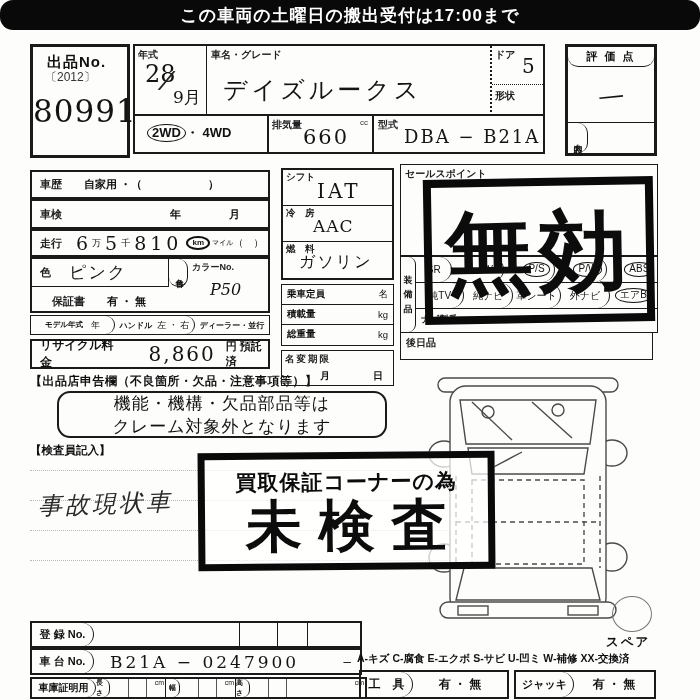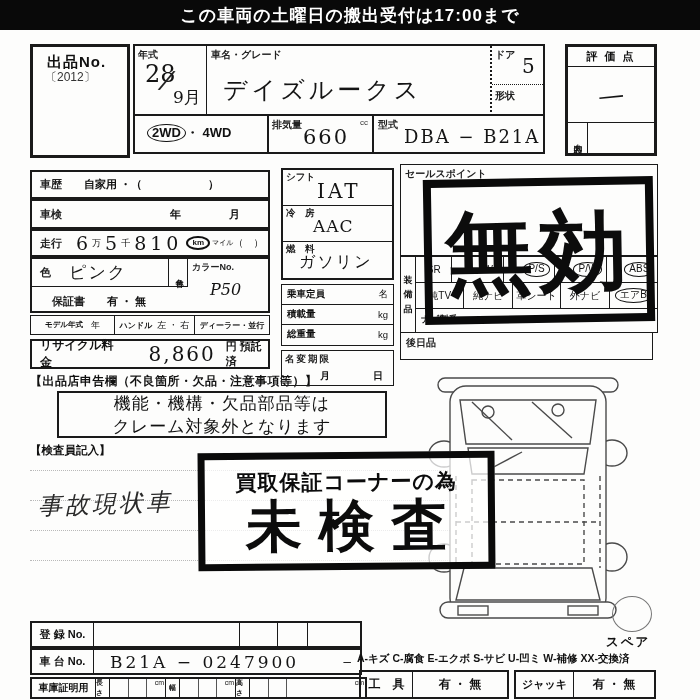--- a/index.html
+++ b/index.html
@@ -7,21 +7,21 @@
   #sheet {
     position:relative; width:700px; height:700px; margin:0 auto;
     background:#fdfdfc; overflow:hidden; color:#111;
     font-family:"Liberation Sans","DejaVu Sans",sans-serif;
   }
   .abs { position:absolute; }
   .box { position:absolute; border:2px solid #1a1a1a; background:transparent; }
   .thick { border-width:3px; }
   .lbl { font-size:10px; font-weight:bold; color:#222; }
   .hw  { font-family:"DejaVu Serif","Liberation Serif",serif; color:#141414; }
-  .ctr { display:flex; align-items:center; justify-content:center; }
+  .ctr { display:flex; align-items:center; justify-content:center;border-radius:13px; }
   .oval { display:inline-block; border:1.5px solid #111; border-radius:50%; padding:0 4px; line-height:1.25; }
   .cellr { border-right:1.5px solid #1a1a1a; }
   .dotline { position:absolute; left:30px; width:468px; border-top:1.5px dotted #b9b9b9; }
   .stamp { position:absolute; display:flex; flex-direction:column; align-items:center; justify-content:center;
            font-family:"DejaVu Serif","Liberation Serif",serif; font-weight:bold; color:#0c0c0c; }
   svg { display:block; }
 </style>
 </head>
 <body>
 
@@ -56,20 +56,21 @@
       <path d="M54,196 L182,196 L190,228 L46,228 Z"></path>
       <rect x="30" y="230" width="176" height="16" rx="8" fill="#fdfdfc"></rect>
       <rect x="48" y="234" width="30" height="9"></rect>
       <rect x="158" y="234" width="30" height="9"></rect>
     </svg>
   </div>
 
   <div class="box thick" style="left:30px;top:44px;width:100px;height:114px;">
     <div class="abs" style="left:14px;top:6px;font-size:15px;font-weight:bold;letter-spacing:1px;">出品No.</div>
     <div class="abs" style="left:12px;top:22px;font-size:12px;color:#333;">〔2012〕</div>
+    <div class="abs hw" style="left:0;top:46px;width:94px;text-align:center;font-size:31px;letter-spacing:1px;">80991</div>
   </div>
 
   <div class="box" style="left:133px;top:44px;width:412px;height:110px;">
 
     <div class="abs cellr" style="left:0;top:0;width:72px;height:70px;border-bottom:2px solid #1a1a1a;">
       <div class="lbl abs" style="left:3px;top:2px;">年式</div>
       <div class="abs hw" style="left:10px;top:14px;font-size:24px;">28</div>
       <div class="abs" style="left:30px;top:18px;font-size:30px;color:#222;transform:rotate(8deg);">∕</div>
       <div class="abs hw" style="left:38px;top:40px;font-size:17px;">9月</div>
     </div>

